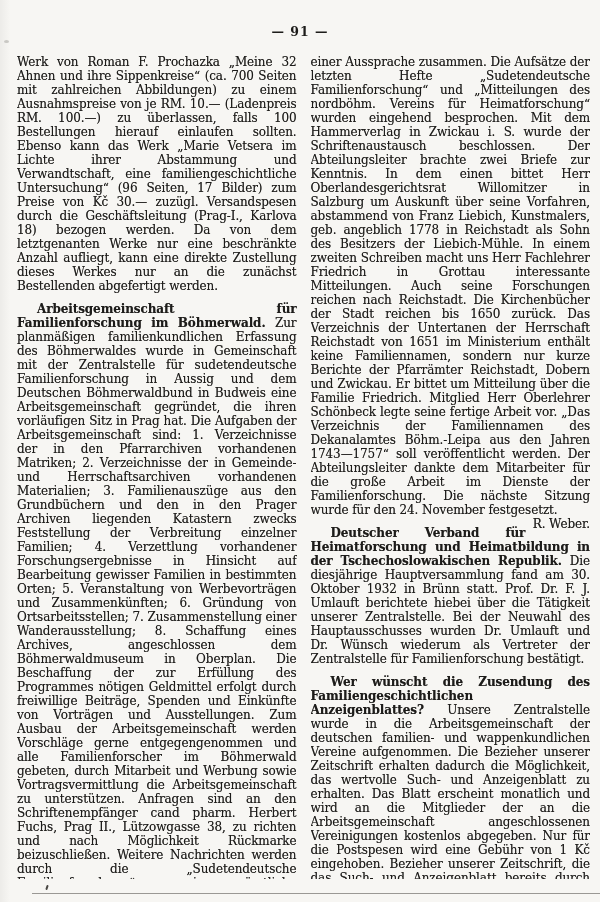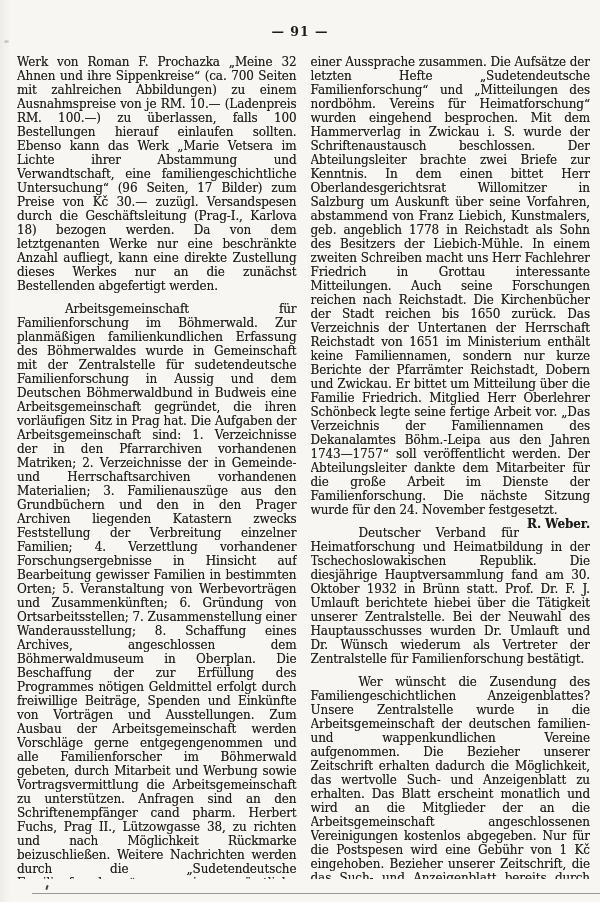--- a/index.html
+++ b/index.html
@@ -56,26 +56,25 @@
   .col p{
     margin:0;
   }
   .col p.section{
     margin-top:9px;
   }
   .col p.indent{
     text-indent:20px;
   }
   .col b{
-    font-weight:normal;
-    margin-left:28px;
+    font-weight:bold;
   }
   .sig{
     float:right;
-    font-weight:bold;
+    font-weight:normal;
   }
   .bottom-rule{
     position:absolute;
     left:32px;right:0;
     top:893px;
     height:1px;
     background:#9a9894;
   }
   .speck-comma{
     position:absolute;

